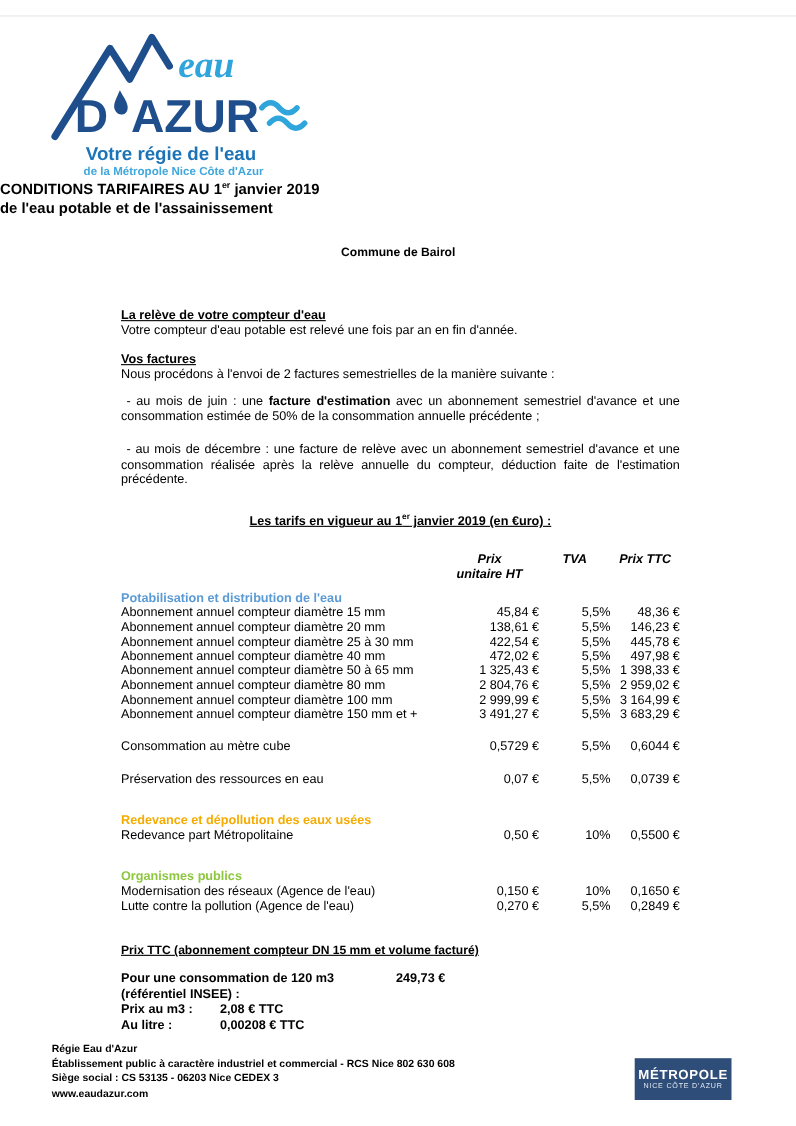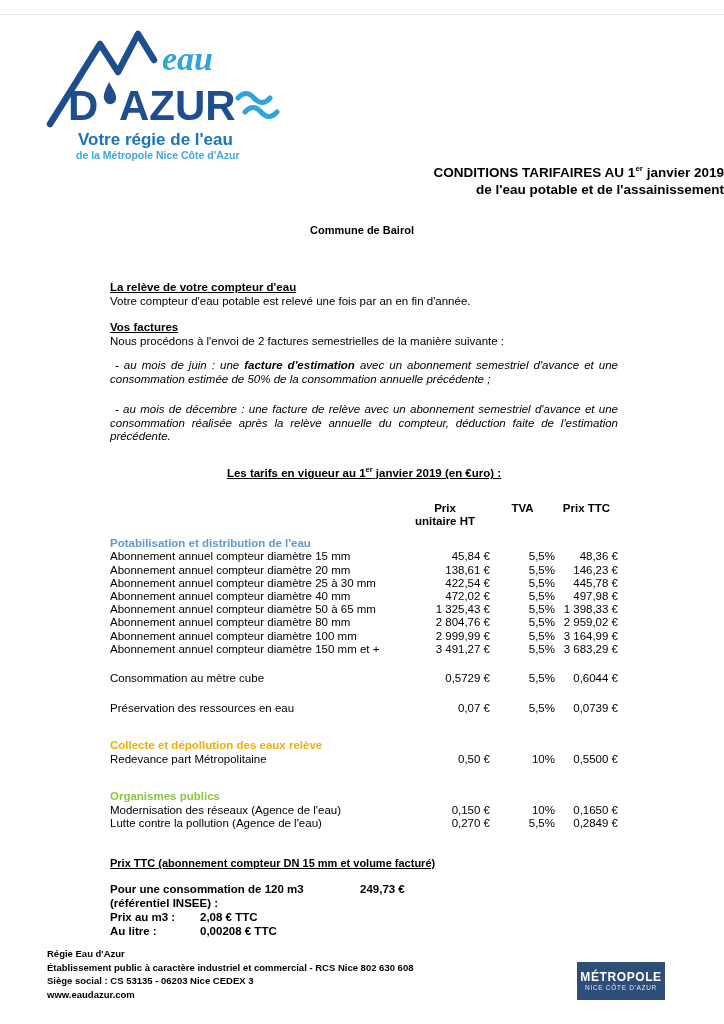--- a/index.html
+++ b/index.html
@@ -6,44 +6,44 @@
   .page {
     position:relative; width:724px; height:1024px; background:#ffffff;
     font-family:"Liberation Sans", sans-serif; color:#000; overflow:hidden;
   }
   .scan-line { position:absolute; top:14px; left:0; width:724px; height:1px; background:#e6e6e6; }
 
   
   .logo { position:absolute; left:42px; top:24px; width:240px; height:140px; }
 
   
-  .title-wrap { position:absolute; top:160px; left:0; width:724px; text-align:right;
+  .title-wrap { position:absolute; top:160px; left:0; width:724px; text-align:left;
     font-weight:bold; font-size:13.5px; line-height:17px; }
   .title-wrap sup { font-size:8px; vertical-align:super; }
   .commune { position:absolute; top:224px; left:0; width:724px; text-align:center;
     font-weight:bold; font-size:11px; }
 
   
   .content { position:absolute; left:110px; top:281px; width:508px;
     font-size:11.5px; line-height:13.5px; }
   .para-h { font-weight:bold; text-decoration:underline; }
   .mt14 { margin-top:13px; }
-  .just { text-align:justify; text-indent:5px; margin:0;font-style:italic; }
+  .just { text-align:justify; text-indent:5px; margin:0; }
   .b1 { margin-top:11px; }
   .b2 { margin-top:17px; }
 
   .tarifs-heading { margin-top:20px; text-align:center; font-weight:bold; font-size:11.5px; }
   .tarifs-heading .u { text-decoration:underline; }
   .tarifs-heading sup { font-size:7.5px; vertical-align:super; }
 
   
   .t-row { display:grid; grid-template-columns:1fr 90px 65px 63px; line-height:13.2px; }
   .t-row .num { text-align:right; }
   .t-head { margin-top:21px; font-weight:bold; line-height:13px; }
-  .t-head .c { text-align:center; }
+  .t-head .c { text-align:center;font-style:italic; }
   .sec-h { font-weight:bold; margin-top:9px; }
   .sec-blue { color:#5B9BD5; }
   .sec-orange { color:#F5AC00; }
   .sec-green { color:#8DC63F; }
   .row-gap { margin-top:16px; }
   .row-gap2 { margin-top:17px; }
   .sec-gap { margin-top:24px; }
 
   .prixttc-heading { margin-top:27px; font-weight:bold;
     font-size:11px; text-decoration:underline; }
@@ -171,21 +171,21 @@
       <div class="num">0,6044 €</div>
     </div>
 
     <div class="t-row row-gap2">
       <div>Préservation des ressources en eau</div>
       <div class="num">0,07 €</div>
       <div class="num">5,5%</div>
       <div class="num">0,0739 €</div>
     </div>
 
-    <div class="sec-h sec-orange sec-gap">Collecte et dépollution des eaux relève</div>
+    <div class="sec-h sec-orange sec-gap">Redevance et dépollution des eaux usées</div>
     <div class="t-row">
       <div>Redevance part Métropolitaine</div>
       <div class="num">0,50 €</div>
       <div class="num">10%</div>
       <div class="num">0,5500 €</div>
     </div>
 
     <div class="sec-h sec-green sec-gap">Organismes publics</div>
     <div class="t-row">
       <div>Modernisation des réseaux (Agence de l'eau)</div>

